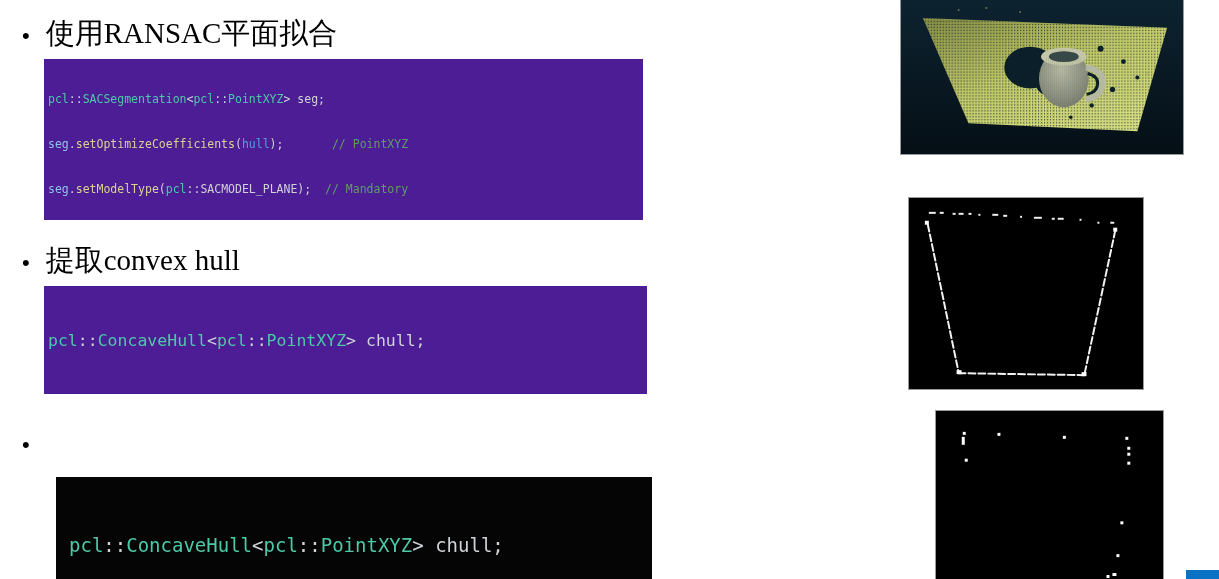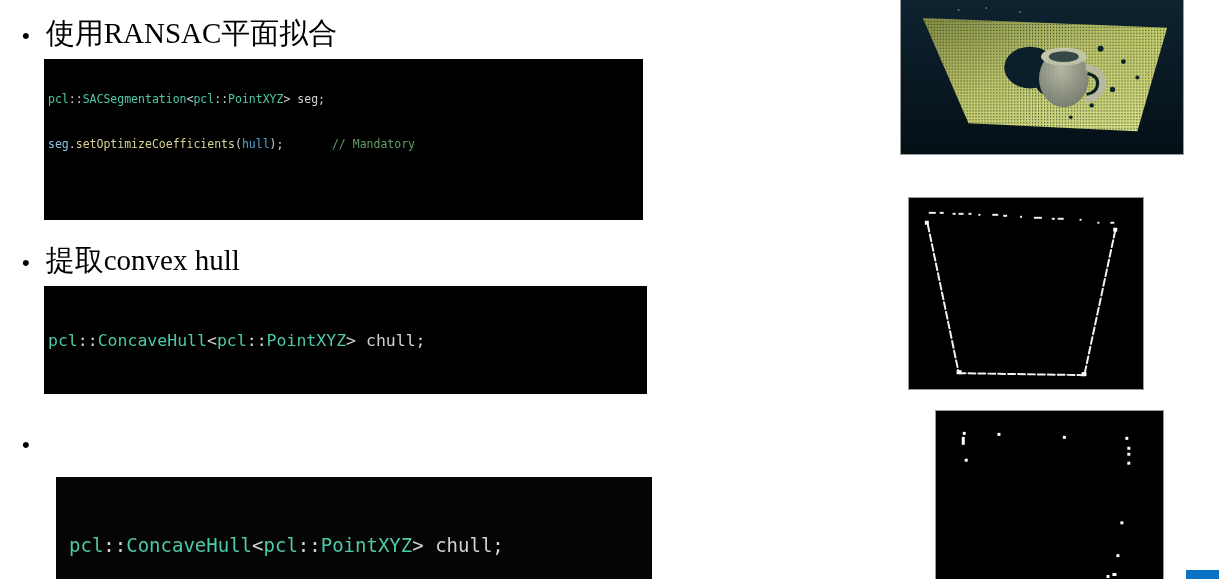--- a/index.html
+++ b/index.html
@@ -42,21 +42,21 @@
     letter-spacing: 0px;
   }
 
   #bullet-1 { left: 22px; top: 18px; }
   #bullet-2 { left: 22px; top: 245px; }
   #bullet-3 { left: 22px; top: 434px; }
 
   
   .code-block {
     position: absolute;
-    background: #000000;
+    background: #4c1d95;
     overflow: hidden;
     font-family: "DejaVu Sans Mono", "Liberation Mono", monospace;
     white-space: pre;
   }
   .code-line {
     white-space: pre;
     line-height: 17px;
   }
 
   
@@ -155,21 +155,22 @@
 
 <div class="slide">
 
   <div class="bullet" id="bullet-1">
     <span class="bullet-dot">•</span>
     <span class="bullet-text">使用RANSAC平面拟合</span>
   </div>
 
   <div class="code-block" id="code-1">
     <div class="code-line"><span class="t-type">pcl</span><span class="t-punct">::</span><span class="t-type">SACSegmentation</span><span class="t-punct">&lt;</span><span class="t-type">pcl</span><span class="t-punct">::</span><span class="t-type">PointXYZ</span><span class="t-punct">&gt;</span><span class="t-plain"> seg;</span></div>
-    <div class="code-line"><span class="t-var">seg</span><span class="t-punct">.</span><span class="t-fn">setOptimizeCoefficients</span><span class="t-punct">(</span><span class="t-const">hull</span><span class="t-punct">);</span><span class="t-plain">       </span><span class="t-comment">// Mandatory</span></div>
+    <div class="code-line"><span class="t-var">seg</span><span class="t-punct">.</span><span class="t-fn">setOptimizeCoefficients</span><span class="t-punct">(</span><span class="t-const">hull</span><span class="t-punct">);</span><span class="t-plain">       </span><span class="t-comment">// PointXYZ</span></div>
+    <div class="code-line"><span class="t-var">seg</span><span class="t-punct">.</span><span class="t-fn">setModelType</span><span class="t-punct">(</span><span class="t-type">pcl</span><span class="t-punct">::</span><span class="t-plain">SACMODEL_PLANE);</span><span class="t-plain">  </span><span class="t-comment">// Mandatory</span></div>
     
     
     
     
     
     
   </div>
 
   <div class="bullet" id="bullet-2">
     <span class="bullet-dot">•</span>

